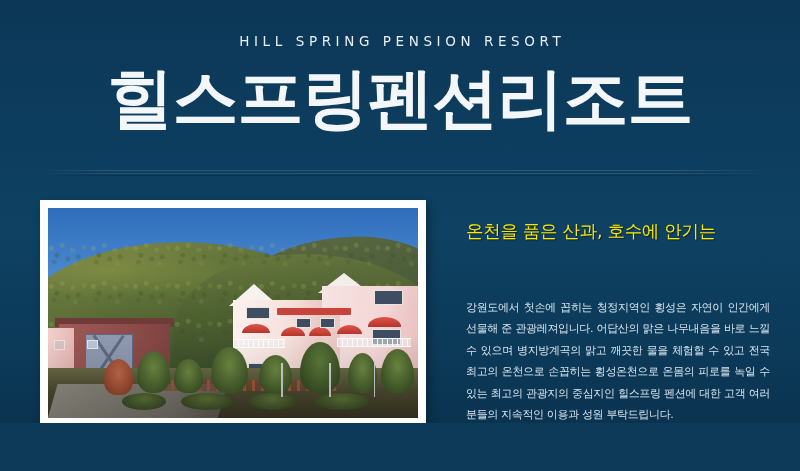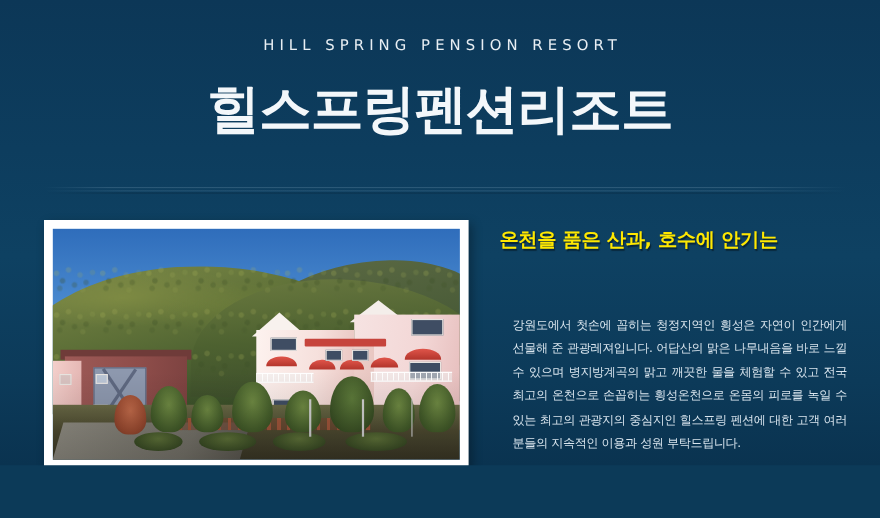--- a/index.html
+++ b/index.html
@@ -49,21 +49,21 @@
     font-weight: 500;
     text-indent: 4.6px;
     white-space: nowrap;
   }
 
   #title {
     position: absolute;
     left: 0;
     top: 56px;
     width: 800px;
-    font-size: 48px;
+    font-size: 66px;
     line-height: 86px;
     font-weight: 700;
     color: #f3f7fa;
     letter-spacing: -1px;
     white-space: nowrap;
   }
 
   
   #divider {
     position: absolute;
@@ -382,25 +382,25 @@
   
   #copy {
     position: absolute;
     left: 450px;
     top: 203px;
     width: 336px;
   }
   #headline {
     font-size: 17.5px;
     line-height: 24.5px;
-    font-weight: 700;
+    font-weight: 400;
     color: #ffe800;
     letter-spacing: -0.3px;
     text-shadow: 1px 1px 1px rgba(0,0,0,0.45);
-    margin: 4px;
+    margin: 16px;
   }
   #headline .l2 { display: block; }
 
   #body-copy {
     margin: 16px;
     padding-top: 37px;
     font-size: 11px;
     line-height: 21.5px;
     color: #d9e5ee;
     letter-spacing: -0.35px;

